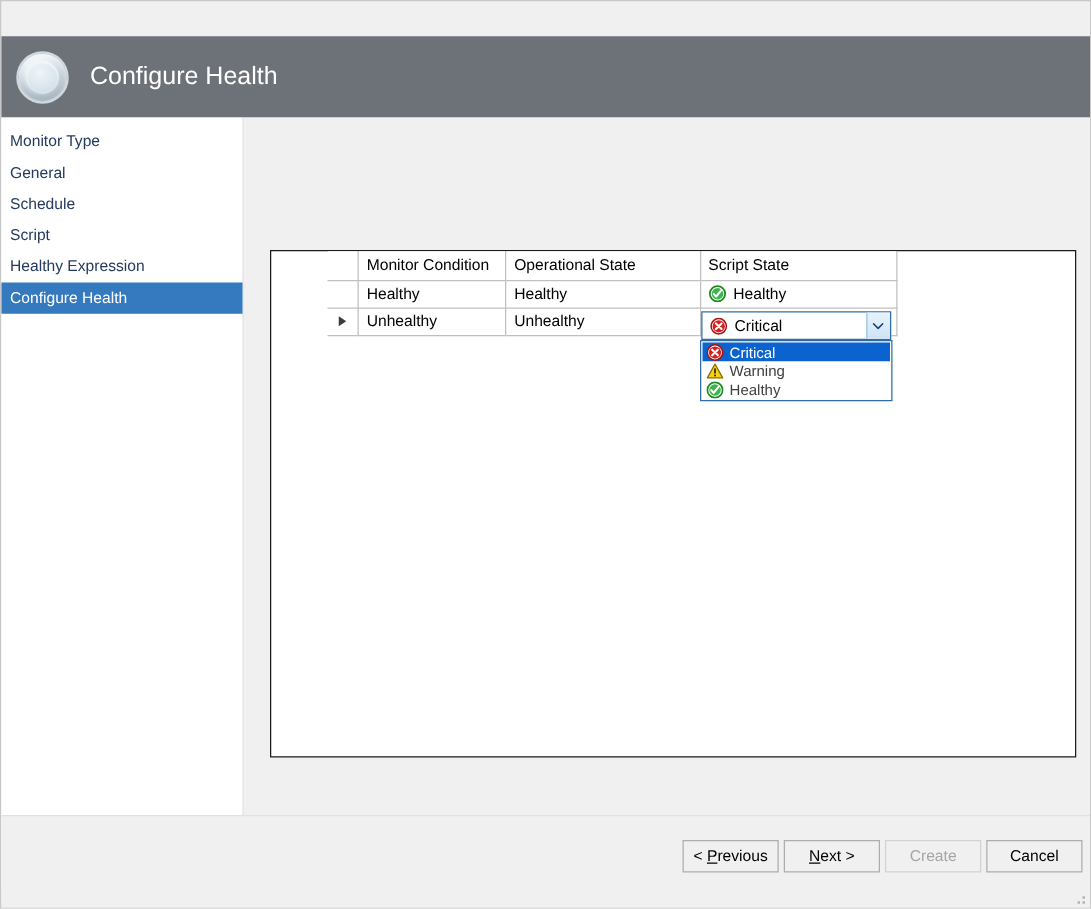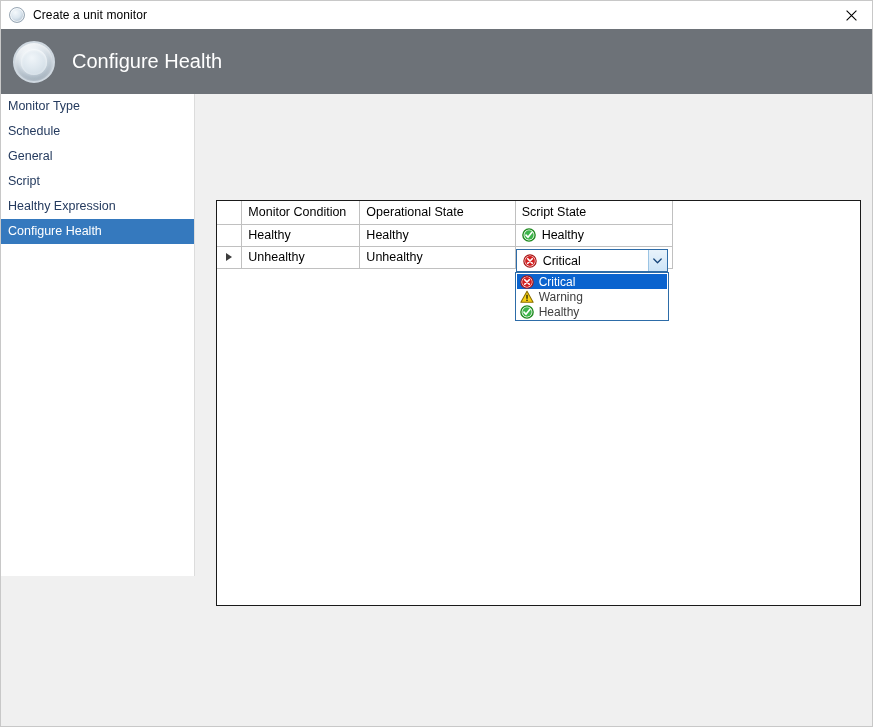--- a/index.html
+++ b/index.html
@@ -75,24 +75,24 @@
   }
   .banner-title {
     margin-left: 17px;
     font-size: 20px; color: #ffffff;
     font-weight: 400;
   }
 
   
   .sidebar {
     position: absolute; left: 0; top: 93px;
-    width: 194px; height: 482px;
+    width: 194px; height: 618px;
     background: #ffffff;
     border-right: 1px solid #dcdcdc;
-    padding-top: 0;
+    padding-top: 7px;
   }
   .sidebar-item {
     height: 25px;
     line-height: 25px;
     padding-left: 7px;
     font-size: 12.5px;
     color: #243a5e;
     white-space: nowrap;
     cursor: default;
   }
@@ -139,20 +139,21 @@
     position: absolute; left: 21px; top: 106px;
     width: 645px; height: 406px;
     background: #ffffff;
     border: 1px solid #1a1a1a;
     overflow: visible;
   }
   .grid-table {
     border-collapse: collapse;
     table-layout: fixed;
     width: 456px;
+    margin-left: 45px;
   }
   .grid-table th, .grid-table td {
     border-right: 1px solid #c0c0c0;
     border-bottom: 1px solid #c0c0c0;
     font-size: 12.5px;
     font-weight: normal;
     color: #000000;
     text-align: left;
     padding: 0 0 0 6px;
     height: 22px;
@@ -256,39 +257,30 @@
   }
   .resize-grip i {
     position: absolute; width: 2px; height: 2px; background: #b4b4b4; display:block;
   }
 </style>
 </head>
 <body>
 
 <div class="window">
 
-  <div class="titlebar">
-    <div class="titlebar-icon"></div>
-    <div class="titlebar-text">Create a unit monitor</div>
-    <div class="titlebar-close">
-      <svg width="11" height="11" viewBox="0 0 11 11">
-        <path d="M0.6 0.6 L10.4 10.4 M10.4 0.6 L0.6 10.4" stroke="#000" stroke-width="1.1" fill="none"></path>
-      </svg>
-    </div>
-  </div>
 
   <div class="banner">
     <div class="banner-icon"></div>
     <div class="banner-title">Configure Health</div>
   </div>
 
   <div class="sidebar">
     <div class="sidebar-item">Monitor Type</div>
+    <div class="sidebar-item">General</div>
     <div class="sidebar-item">Schedule</div>
-    <div class="sidebar-item">General</div>
     <div class="sidebar-item">Script</div>
     <div class="sidebar-item">Healthy Expression</div>
     <div class="sidebar-item selected">Configure Health</div>
   </div>
 
   <div class="help-link">
     <span class="help-icon">?</span>
     <span>Help</span>
   </div>
 
@@ -376,14 +368,25 @@
                   </div>
                 </div>
               </div>
             </td>
           </tr>
         </tbody>
       </table>
     </div>
   </div>
 
+  <div class="footer">
+    <button class="btn" id="btn-previous">&lt; <u>P</u>revious</button>
+    <button class="btn" id="btn-next"><u>N</u>ext &gt;</button>
+    <button class="btn" id="btn-create" disabled="">Create</button>
+    <button class="btn" id="btn-cancel">Cancel</button>
+    <div class="resize-grip">
+      <i style="left:8px;top:8px"></i>
+        <i style="left:4px;top:8px"></i>
+        <i style="left:8px;top:4px"></i>
+    </div>
+  </div>
 
 </div>
 
 </body></html>

